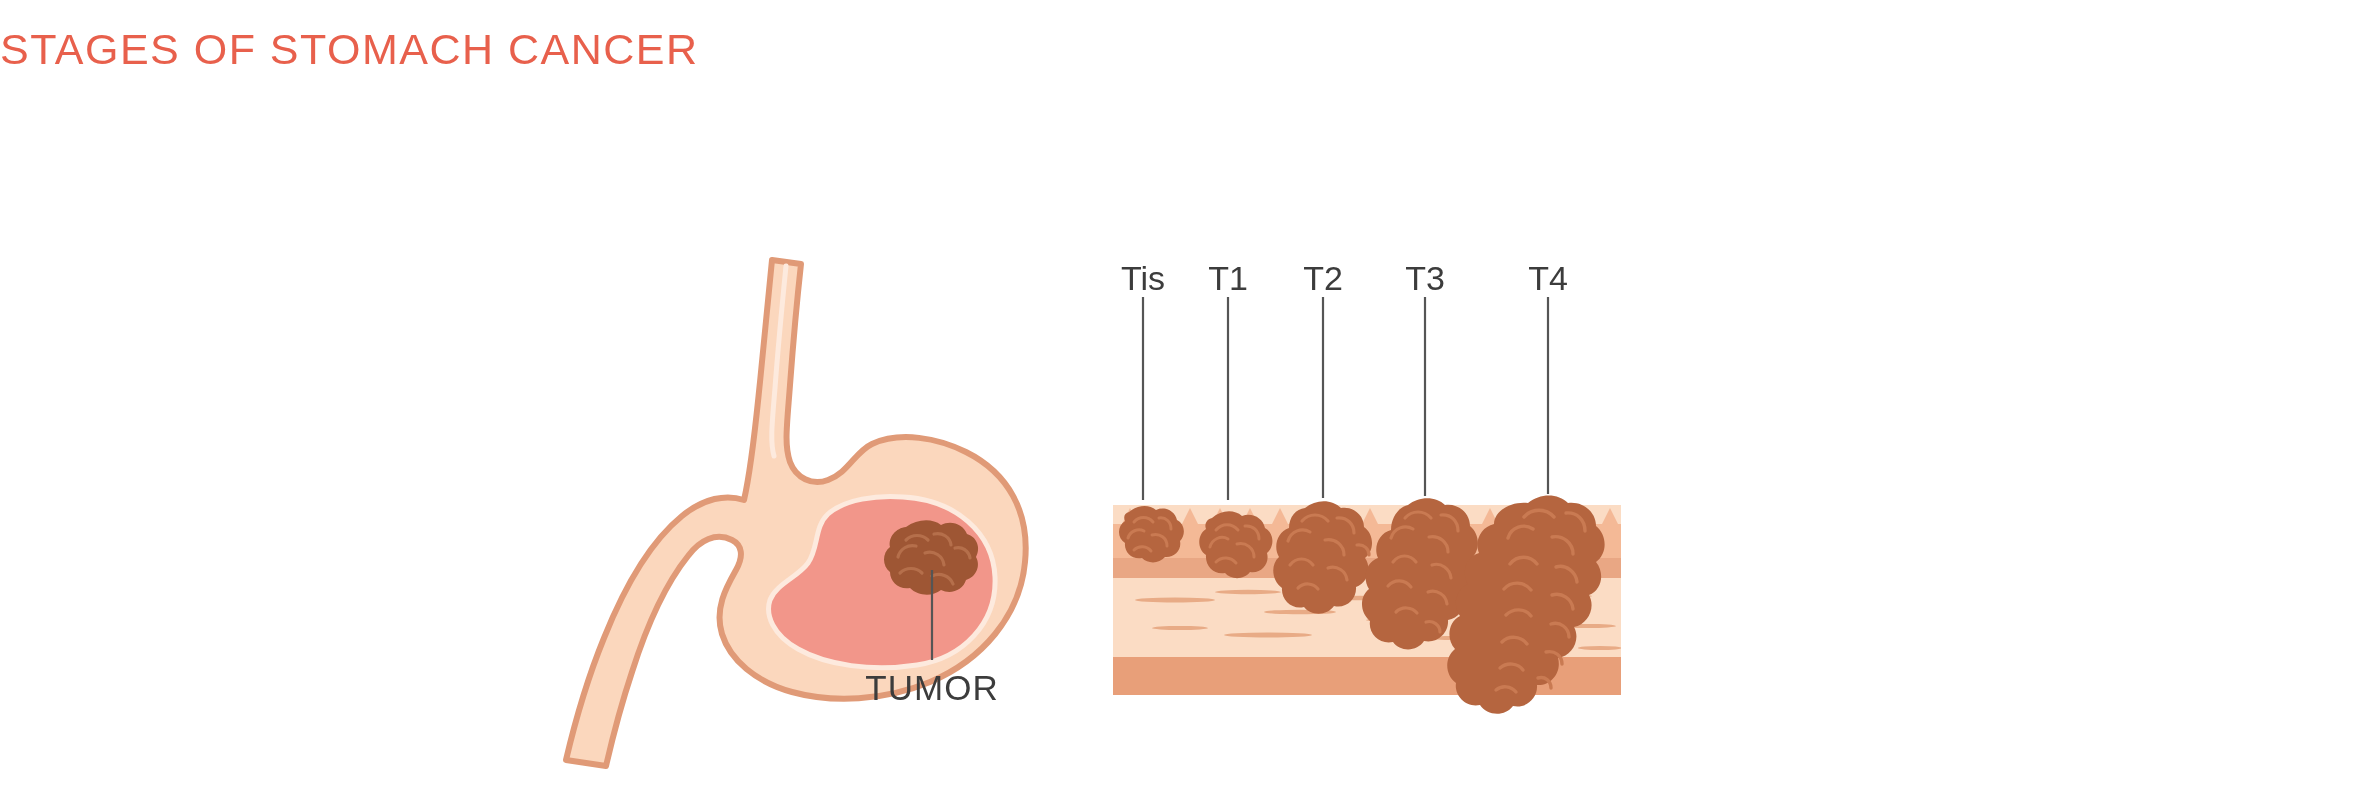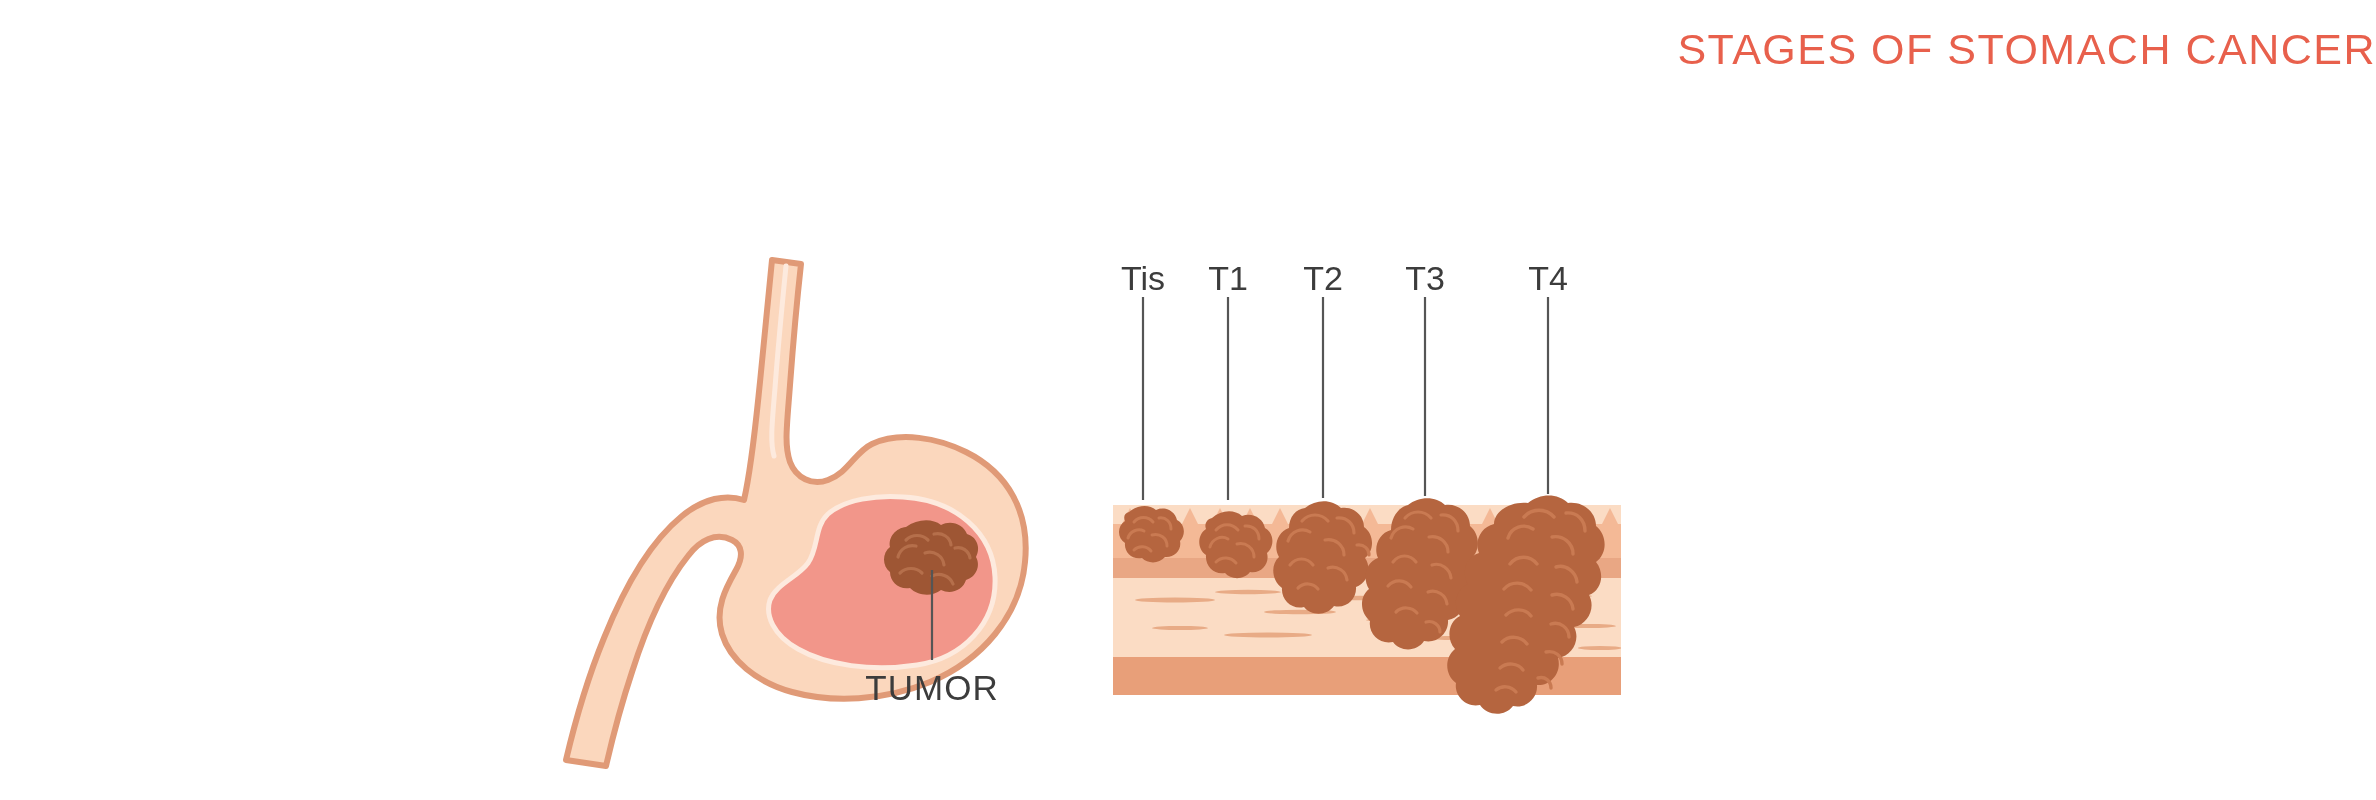--- a/index.html
+++ b/index.html
@@ -19,21 +19,21 @@
     left: 0; top: 0;
     width: 2376px;
     height: 800px;
     background: #ffffff;
   }
   #infographic-title {
     position: absolute;
     left: 0;
     top: 25px;
     width: 2376px;
-    text-align: right;
+    text-align: left;
     font-size: 43px;
     letter-spacing: 1.5px;
     color: #e8604c;
     font-family: "Liberation Sans", sans-serif;
     font-weight: 400;
     white-space: nowrap;
   }
   svg.figure {
     position: absolute;
     left: 0;

